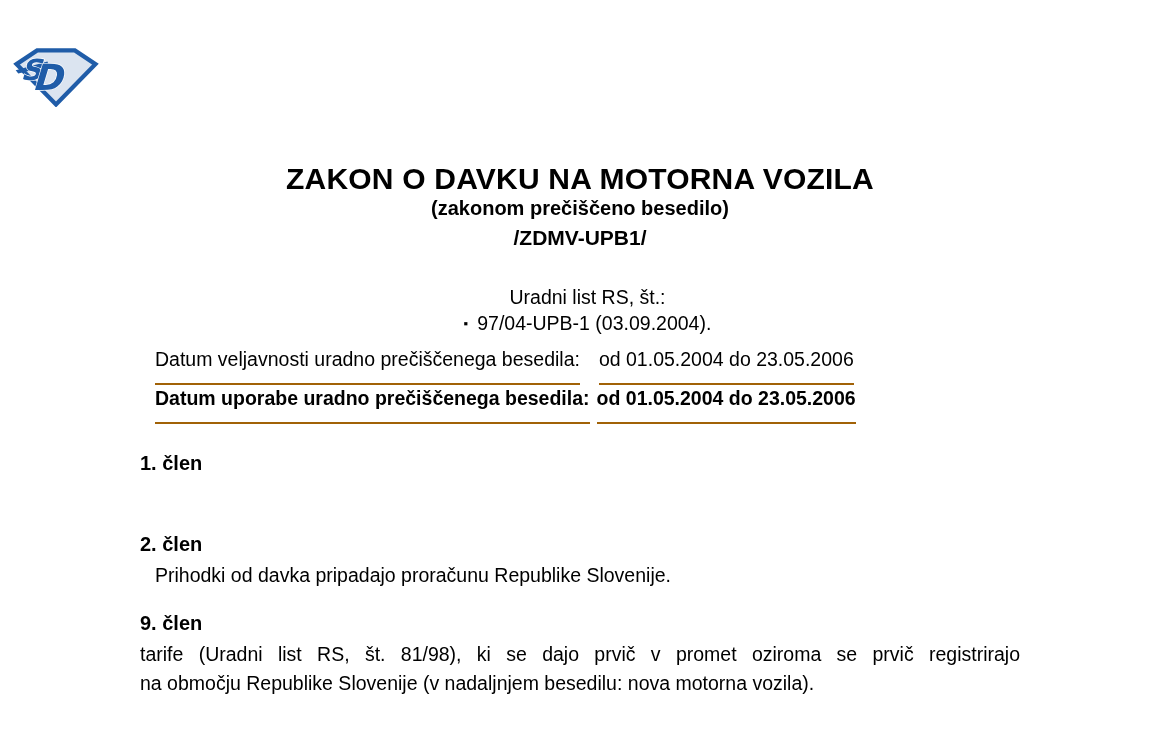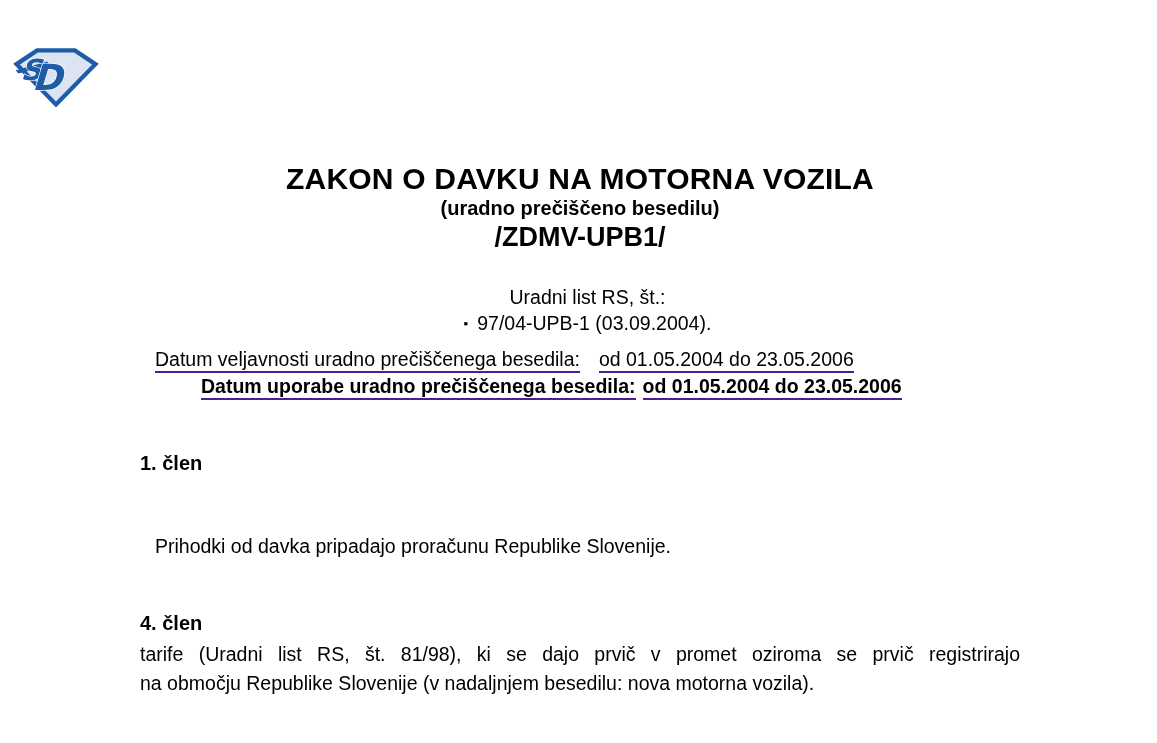--- a/index.html
+++ b/index.html
@@ -47,21 +47,21 @@
     font-weight: 700;
     line-height: 33px;
     letter-spacing: 0.2px;
   }
   .doc-subtitle {
     font-size: 20px;
     font-weight: 700;
     line-height: 27px;
   }
   .doc-code {
-    font-size: 27px;
+    font-size: 21px;
     font-weight: 700;
     line-height: 31px;
   }
 
   .gazette {
     position: absolute;
     top: 284px;
     width: 100%;
     padding-left: 15px;
     box-sizing: border-box;
@@ -81,28 +81,28 @@
     width: 100%;
     padding-left: 15px;
     box-sizing: border-box;
     font-size: 19.5px;
   }
   .validity-row {
     line-height: 26.5px;
     white-space: nowrap;
   }
   .validity-row .u {
-    border-bottom: 2px solid #4c1d95;
-    padding-bottom: 0px;
+    border-bottom: 2px solid #a16207;
+    padding-bottom: 12px;
     display: inline-block;
     line-height: 23px;
   }
   .validity-row .gap-wide { display: inline-block; width: 19px; }
   .validity-row .gap-narrow { display: inline-block; width: 7px; }
-  .validity-row.bold { font-weight: 700; margin-left: 46px; }
+  .validity-row.bold { font-weight: 700; }
 
   .article {
     position: absolute;
     width: 100%;
   }
   .article-1 { top: 451px; }
   .article-2 { top: 532px; }
   .article-3 { top: 611px; }
   .article-heading {
     text-align: left;
@@ -134,21 +134,21 @@
       <path d="M3,27 L40,17 L42,22 L6,31 Z" fill="#1f5ca8"></path>
       <text x="15" y="38" font-family="DejaVu Sans, sans-serif" font-style="italic" font-weight="bold" font-size="34" fill="#1f5ca8" stroke="#ffffff" stroke-width="1.5" paint-order="stroke" transform="skewX(-6)">S</text>
       <text x="30" y="50" font-family="DejaVu Sans, sans-serif" font-style="italic" font-weight="bold" font-size="42" fill="#1f5ca8" stroke="#ffffff" stroke-width="1.5" paint-order="stroke" transform="skewX(-6)">D</text>
     </svg>
   </div>
 
   <div class="content">
 
     <div class="title-block">
       <div class="doc-title">ZAKON O DAVKU NA MOTORNA VOZILA</div>
-      <div class="doc-subtitle">(uradno prečiščeno besedilu)</div>
+      <div class="doc-subtitle">(zakonom prečiščeno besedilo)</div>
       <div class="doc-code">/ZDMV-UPB1/</div>
     </div>
 
     <div class="gazette">
       <div>Uradni list RS, št.:</div>
       <div class="gazette-item">
         <span class="bullet">▪</span><span>97/04-UPB-1 (03.09.2004).</span>
       </div>
     </div>
 
@@ -159,27 +159,28 @@
       <div class="validity-row bold">
         <span class="u">Datum uporabe uradno prečiščenega besedila:</span><span class="gap-narrow"></span><span class="u">od 01.05.2004 do 23.05.2006</span>
       </div>
     </div>
 
     <div class="article article-1">
       <div class="article-heading">1. člen</div>
     </div>
 
     <div class="article article-2">
+      <div class="article-heading">2. člen</div>
       <div class="article-body">
         <div class="line indent">Prihodki od davka pripadajo proračunu Republike Slovenije.</div>
       </div>
     </div>
 
     <div class="article article-3">
-      <div class="article-heading">4. člen</div>
+      <div class="article-heading">9. člen</div>
       <div class="article-body">
         <div class="line just">tarife (Uradni list RS, št. 81/98), ki se dajo prvič v promet oziroma se prvič registrirajo</div>
         <div class="line">na območju Republike Slovenije (v nadaljnjem besedilu: nova motorna vozila).</div>
       </div>
     </div>
 
   </div>
 </div>
 
 </body></html>

